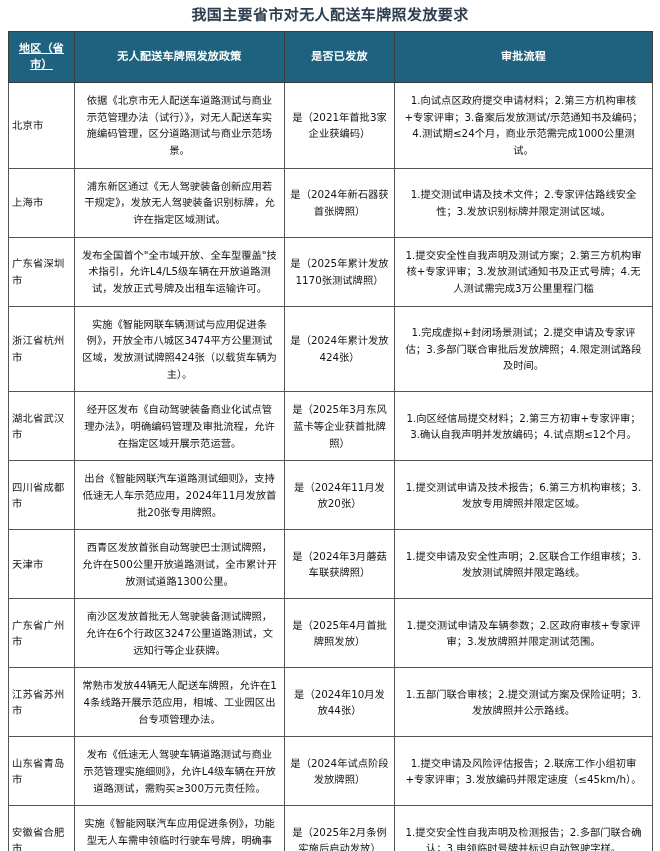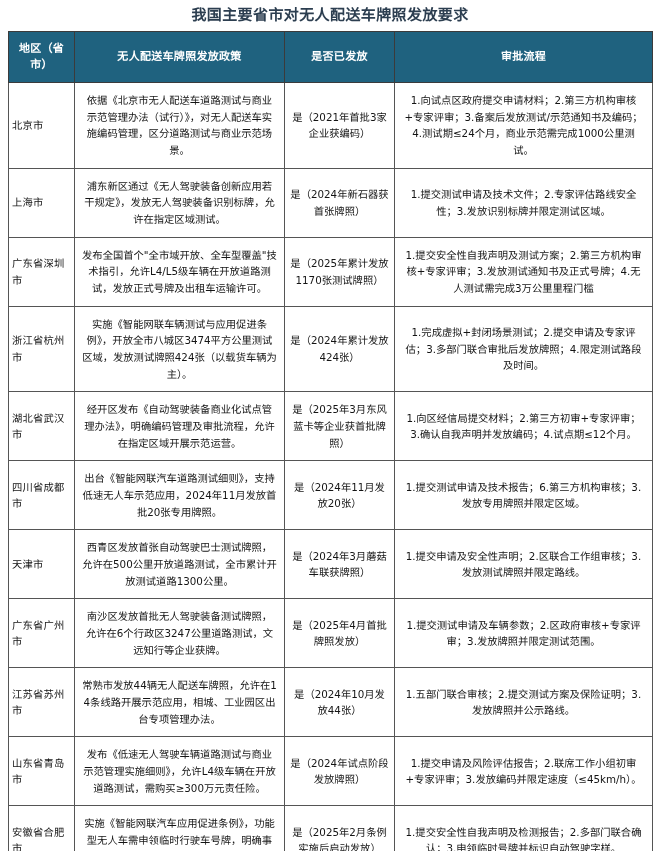--- a/index.html
+++ b/index.html
@@ -61,20 +61,21 @@
     text-align: center;
     vertical-align: middle;
     padding: 9px 4px;
     border: 1px solid #3b3b3b;
     line-height: 1.45;
     letter-spacing: 0.3px;
   }
   thead th.th-region {
     padding-left: 6px;
     padding-right: 6px;
+    text-decoration: underline;
   }
 
   tbody td {
     border: 1px solid #555555;
     vertical-align: middle;
     font-size: 10.3px;
     line-height: 1.62;
     padding: 9px 6px;
     color: #141414;
     background: #ffffff;

